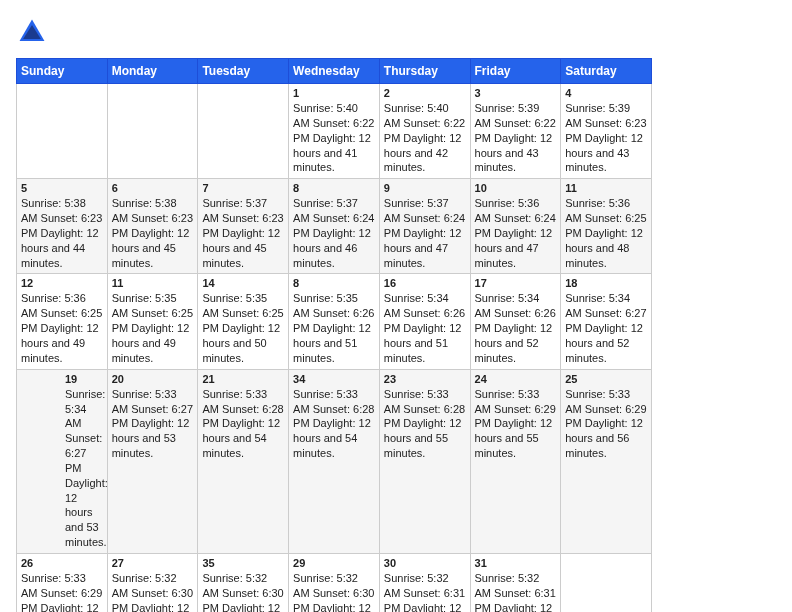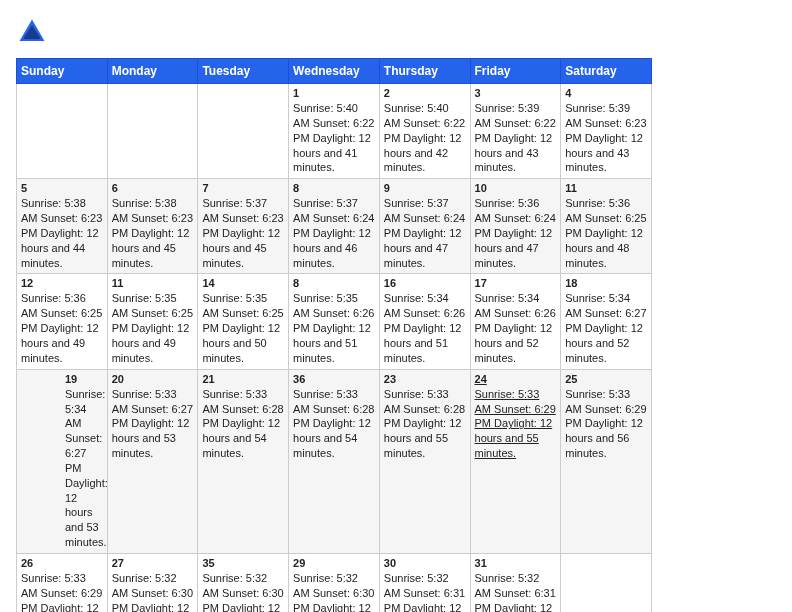--- a/index.html
+++ b/index.html
@@ -288,34 +288,34 @@
 and 53 minutes.</div>
           </td>
           <td style="background: rgb(245, 245, 245);">
             <span class="day-num">21</span>
             <div class="day-info">Sunrise: 5:33 AM
 Sunset: 6:28 PM
 Daylight: 12 hours
 and 54 minutes.</div>
           </td>
           <td style="background: rgb(245, 245, 245);">
-            <span class="day-num">36</span>
+            <span class="day-num">34</span>
             <div class="day-info">Sunrise: 5:33 AM
 Sunset: 6:28 PM
 Daylight: 12 hours
 and 54 minutes.</div>
           </td>
           <td style="background: rgb(245, 245, 245); margin-top: 15px;">
             <span class="day-num">23</span>
             <div class="day-info">Sunrise: 5:33 AM
 Sunset: 6:28 PM
 Daylight: 12 hours
 and 55 minutes.</div>
           </td>
-          <td style="background: rgb(245, 245, 245); text-decoration: underline;">
+          <td style="background: rgb(245, 245, 245);">
             <span class="day-num">24</span>
             <div class="day-info">Sunrise: 5:33 AM
 Sunset: 6:29 PM
 Daylight: 12 hours
 and 55 minutes.</div>
           </td>
           <td style="background: rgb(245, 245, 245);">
             <span class="day-num">25</span>
             <div class="day-info">Sunrise: 5:33 AM
 Sunset: 6:29 PM

